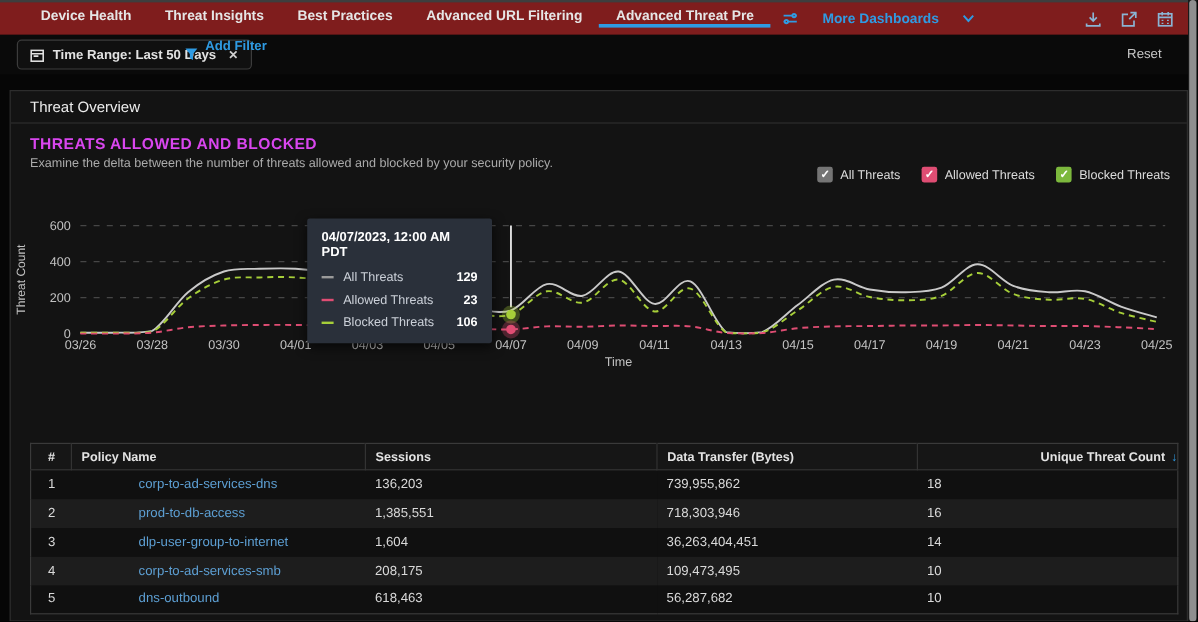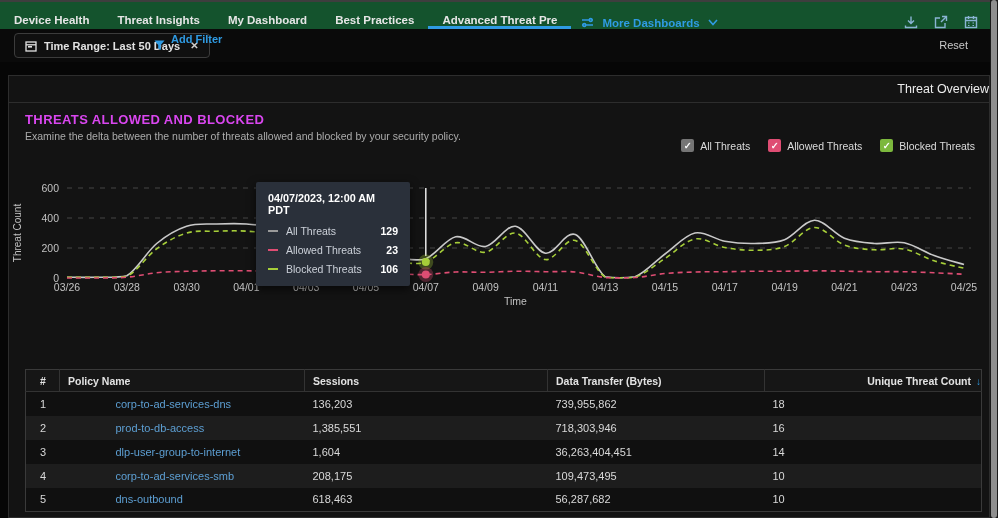--- a/index.html
+++ b/index.html
@@ -2,45 +2,45 @@
 <html><head>
 <meta charset="utf-8">
 <style>
   * { box-sizing: border-box; }
   html,body { margin:0; padding:0; background:#000; }
   .page { position:relative; width:998px; height:518px; background:#060606; overflow:hidden;
           font-family:"Liberation Sans", sans-serif; }
   [data-interactable="true"] { cursor:pointer; }
 
   
-  .topnav { position:absolute; top:0; left:0; right:8px; height:29px; background:#14532d;
-            border-top:2px solid #3e3e3e; display:flex; align-items:flex-end; }
+  .topnav { position:absolute; top:0; left:0; right:8px; height:29px; background:#7f1d1d;
+            border-top:2px solid #3e3e3e; display:flex; align-items:center;padding-left:20px; }
   .tab { display:flex; align-items:center; padding:0 14px; font-size:11.5px; font-weight:700;
          color:#e6e6e6; border-bottom:3px solid transparent; white-space:nowrap; }
   .tab.active { border-bottom-color:#2f9be3; }
-  .more-dash { display:flex; align-items:center; gap:8px; color:#2f9be3; font-size:11.5px;
+  .more-dash { display:flex; align-items:center; gap:20px; color:#2f9be3; font-size:11.5px;
                font-weight:700; padding:0 10px; white-space:nowrap; }
   .nav-actions { margin-left:auto; display:flex; align-items:center; gap:16px; padding-right:12px; color:#8ab4d4; }
   .icon-btn { display:flex; align-items:center; }
 
   
   .filterbar { position:absolute; top:29px; left:0; right:8px; height:33px; background:#0a0a0a; }
   .chip { position:absolute; left:14px; top:4px; height:25px; display:flex; align-items:center; gap:7px;
           padding:0 10px; border:1px solid #3c3c3c; border-radius:4px; background:#101010;
           color:#e2e2e2; font-size:11px; font-weight:600; }
   .chip .x { color:#cfcfcf; font-size:10px; margin-left:3px; }
   .addfilter { position:absolute; left:154px; top:4px; height:25px; display:flex; 
                gap:6px; color:#2f9be3; font-size:11px; font-weight:700; }
   .reset { position:absolute; right:22px; top:10px; color:#c9c9c9; font-size:11px; }
 
   
   .panel { position:absolute; left:8px; top:75px; width:982px; bottom:0; background:#131313;
            border:1px solid #2d2d2d; }
   .panel-header { height:27px; line-height:26px; padding-left:16px; border-bottom:1px solid #2d2d2d;
-                  color:#ededed; font-size:12.5px;text-align:right; }
+                  color:#ededed; font-size:12.5px; }
   .sec-head { position:absolute; left:16px; }
   .sec-title { font-size:13px; font-weight:700; color:#d946ef; letter-spacing:.4px; }
   .sec-sub { margin-top:3px; font-size:10.5px; color:#ababab; }
   #threats-head { top:36px; }
   #rules-head { top:254px; }
 
   
   .legend { position:absolute; top:63px; right:14px; display:flex; gap:18px; align-items:center; }
   .legend-item { display:flex; align-items:center; gap:6px; font-size:10.5px; color:#dcdcdc; }
   .cb { width:13px; height:13px; border-radius:2px; display:flex; align-items:center; justify-content:center; }
@@ -78,22 +78,22 @@
   .scroll-thumb { position:absolute; left:1px; top:0; width:6px; height:100%; background:#8f8f8f; border-radius:3px; }
 </style>
 </head>
 <body>
 
 <div class="page" data-interactable="false">
 
   <nav class="topnav" data-interactable="false">
     <div class="tab" data-interactable="true">Device Health</div>
     <div class="tab" data-interactable="true">Threat Insights</div>
-    <div class="tab" data-interactable="true">My Dashboard</div>
     <div class="tab" data-interactable="true">Best Practices</div>
+    <div class="tab" data-interactable="true">Advanced URL Filtering</div>
     <div class="tab active" data-interactable="true">Advanced Threat Pre</div>
     <div class="more-dash" data-interactable="true">
       <span class="icon-btn" data-interactable="false">
         <svg width="13" height="13" viewBox="0 0 13 13" fill="none" stroke="#2f9be3" stroke-width="1.6">
           <path d="M1 4h8M11 4h1"></path>
             <circle cx="9.7" cy="4" r="1.4"></circle>
           <path d="M12 9H4M2 9H1"></path>
             <circle cx="3.3" cy="9" r="1.4"></circle>
         </svg>
       </span>

